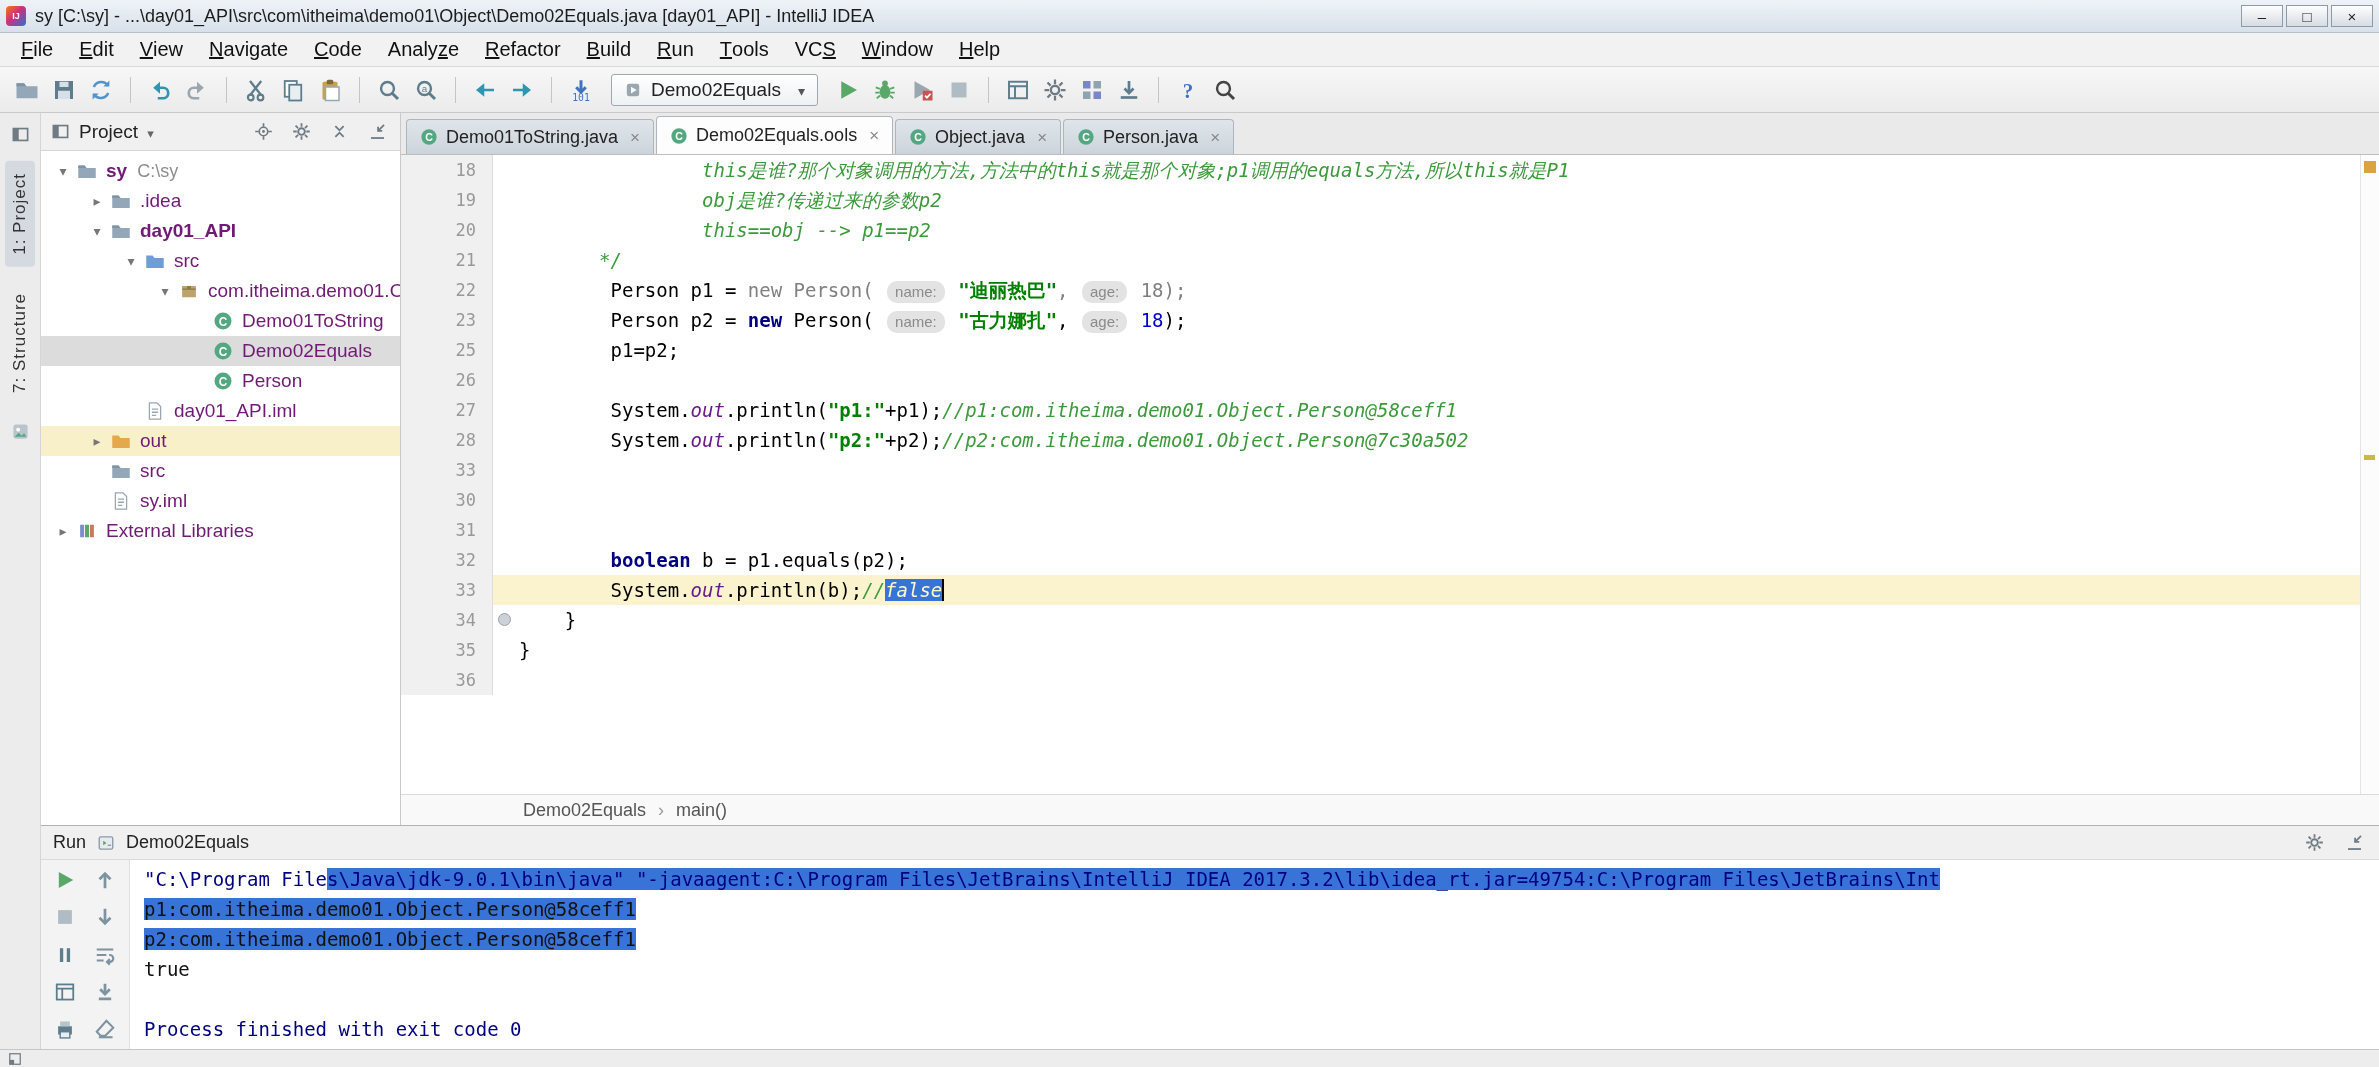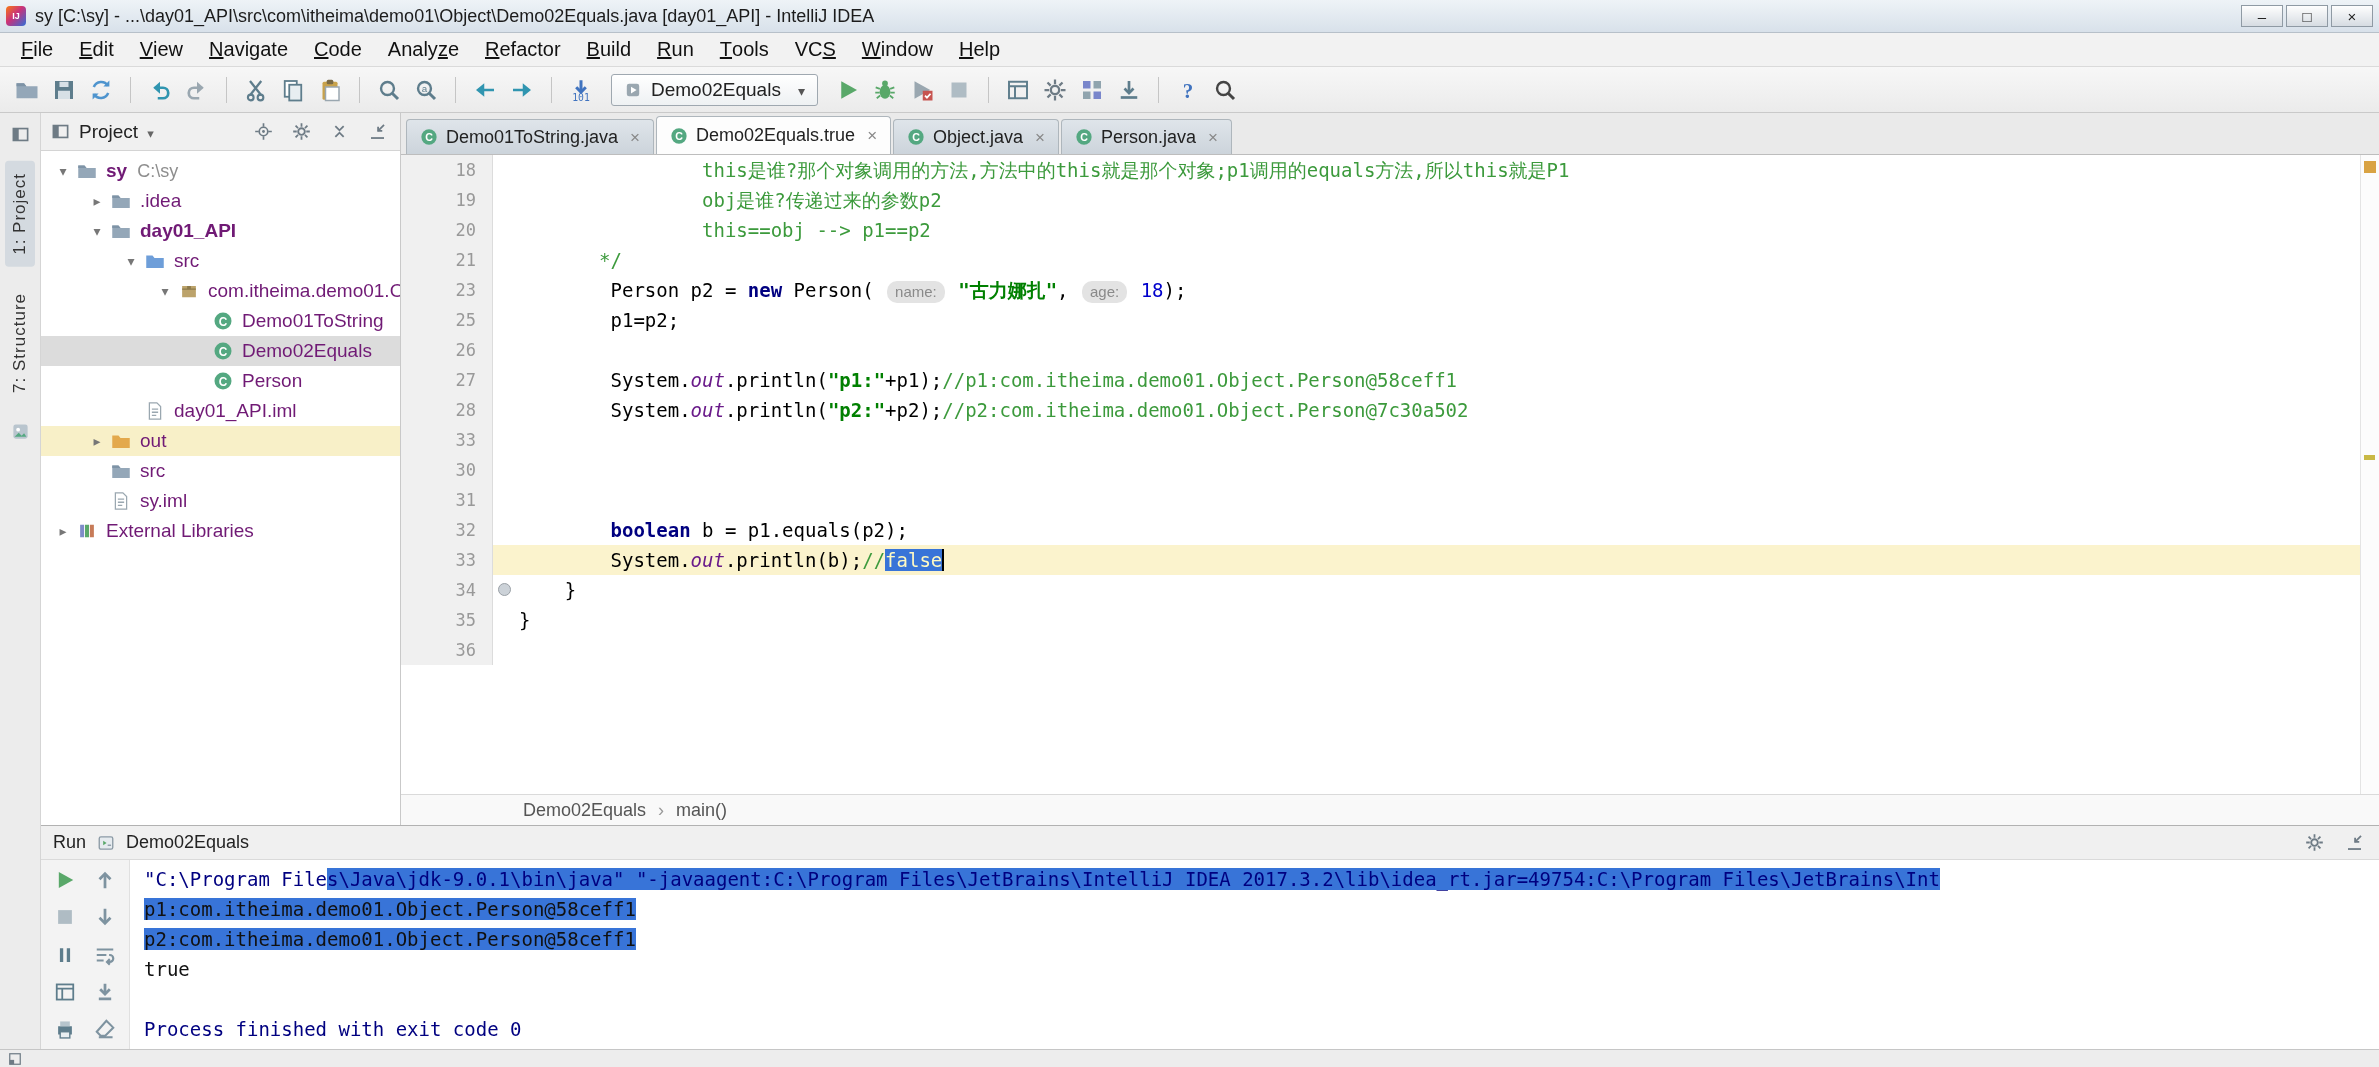--- a/index.html
+++ b/index.html
@@ -68,21 +68,21 @@
   .editor-area{flex:1;display:flex;min-height:0;background:#fff}
   .code-scroll{flex:1;overflow:hidden;font-family:"DejaVu Sans Mono",monospace;font-size:19px;line-height:30px}
   .code-row{display:flex;height:30px}
   .ln{width:92px;flex:0 0 auto;text-align:right;padding-right:16px;color:#999;background:#f0f0f0;border-right:1px solid #dcdcdc;font-size:17px}
   .fold{width:26px;flex:0 0 auto;position:relative}
   .code-text{flex:1;white-space:pre;color:#000}
   .code-row.cur .fold,.code-row.cur .code-text{background:var(--current-line)}
   .fold .dot{position:absolute;left:5px;top:8px;width:13px;height:13px;border-radius:50%;background:#ccd2d8;border:1px solid #9aa0a6}
   .kw{color:var(--kw);font-weight:bold}
   .str{color:var(--str);font-weight:bold}
-  .cmt{color:var(--cmt);}
+  .cmt{color:var(--cmt);font-style:italic}
   .gray{color:#808080}
   .field{color:var(--field);font-style:italic}
   .num{color:var(--num)}
   .hintb{display:inline-block;background:#e3e3e3;color:#8a8a8a;border-radius:10px;padding:0 8px;font-family:"Liberation Sans",sans-serif;font-size:15px;line-height:22px;vertical-align:middle;margin:0 2px}
   .sel{background:var(--sel);color:#fef9c3}
   .caret-bar{display:inline-block;width:2px;height:22px;background:#000;vertical-align:text-bottom}
 
   .stripe{width:19px;flex:0 0 auto;border-left:1px solid #e4e4e4;background:#fcfcfc;position:relative}
   .smark{position:absolute;cursor:pointer}
   .smark.m1{top:6px;right:3px;width:12px;height:12px}
@@ -581,21 +581,21 @@
                 <span>Demo01ToString.java</span>
                 <span class="close"></span>
               </div>
               <div class="tab active">
                 <span class="icon">
                   <svg viewBox="0 0 16 16" xmlns="http://www.w3.org/2000/svg">
                     <circle cx="8" cy="8" r="6.8" fill="#54a881"></circle>
                     <text x="8" y="11.6" font-size="9.5" text-anchor="middle" fill="#fff" font-family="sans-serif" font-weight="bold">C</text>
                   </svg>
                 </span>
-                <span>Demo02Equals.true</span>
+                <span>Demo02Equals.ools</span>
                 <span class="close"></span>
               </div>
               <div class="tab">
                 <span class="icon">
                   <svg viewBox="0 0 16 16" xmlns="http://www.w3.org/2000/svg">
                     <circle cx="8" cy="8" r="6.8" fill="#54a881"></circle>
                     <text x="8" y="11.6" font-size="9.5" text-anchor="middle" fill="#fff" font-family="sans-serif" font-weight="bold">C</text>
                   </svg>
                 </span>
                 <span>Object.java</span>
@@ -627,20 +627,25 @@
                   </div>
                   <div class="code-row">
                     <span class="ln">20</span>
                     <span class="fold"></span>
                     <span class="code-text"><span>                </span><span class="cmt">this==obj --&gt; p1==p2</span></span>
                   </div>
                   <div class="code-row">
                     <span class="ln">21</span>
                     <span class="fold"></span>
                     <span class="code-text"><span>       </span><span class="cmt">*/</span></span>
+                  </div>
+                  <div class="code-row">
+                    <span class="ln">22</span>
+                    <span class="fold"></span>
+                    <span class="code-text"><span>        Person p1 = </span><span class="gray">new Person( </span><span class="hintb">name:</span><span class="gray"> </span><span class="str">"迪丽热巴"</span><span class="gray">, </span><span class="hintb">age:</span><span class="gray"> </span><span class="gray">18</span><span class="gray">);</span></span>
                   </div>
                   <div class="code-row">
                     <span class="ln">23</span>
                     <span class="fold"></span>
                     <span class="code-text"><span>        Person p2 = </span><span class="kw">new</span><span> Person( </span><span class="hintb">name:</span><span> </span><span class="str">"古力娜扎"</span><span>, </span><span class="hintb">age:</span><span> </span><span class="num">18</span><span>);</span></span>
                   </div>
                   <div class="code-row">
                     <span class="ln">25</span>
                     <span class="fold"></span>
                     <span class="code-text"><span>        p1=p2;</span></span>

